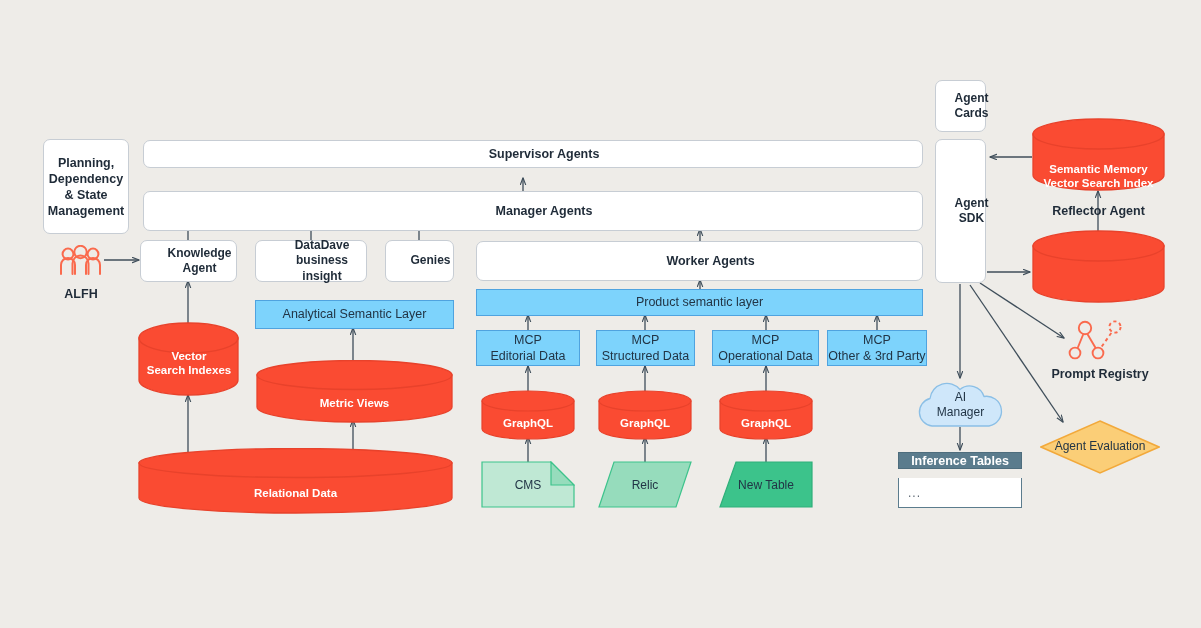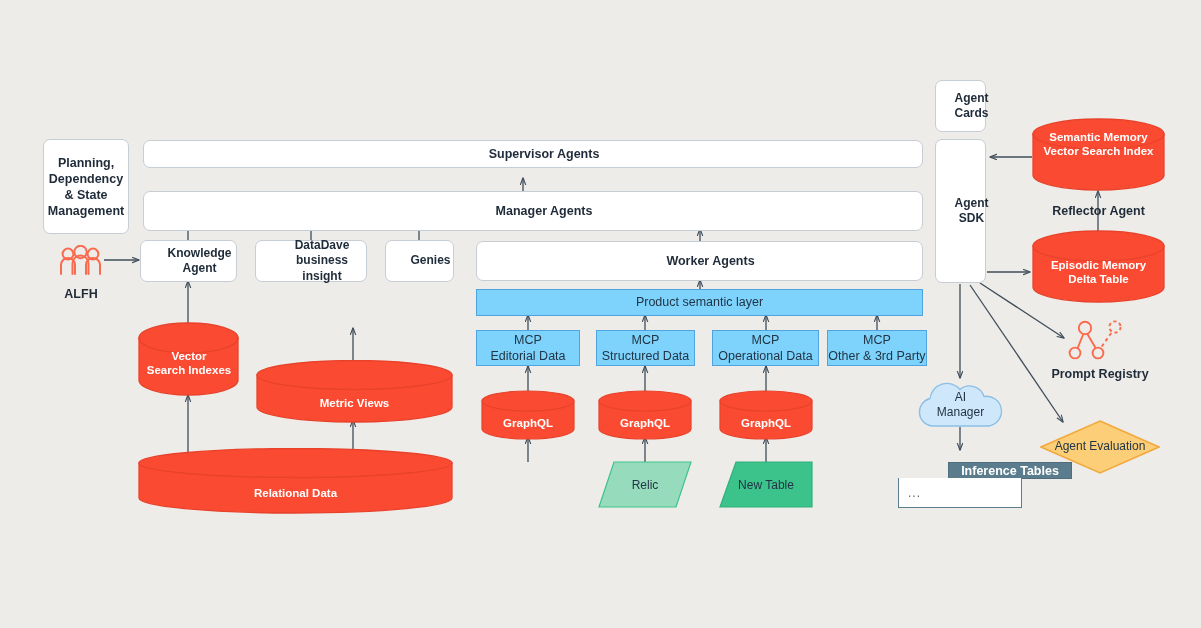--- a/index.html
+++ b/index.html
@@ -212,20 +212,23 @@
 Agent</span>
   </div>
   <div class="node wbox small" style="left:255px; top:240px; width:112px; height:42px;">
     <span style="white-space:pre-line;">DataDave
 business insight</span>
   </div>
   <div class="node wbox small" style="left:385px; top:240px; width:69px; height:42px;">
     <span>Genies</span>
   </div>
 
+  <div class="node bluebox" style="left:255px; top:300px; width:199px; height:29px;">
+    <span>Analytical Semantic Layer</span>
+  </div>
   <div class="node bluebox" style="left:476px; top:289px; width:447px; height:27px;">
     <span>Product semantic layer</span>
   </div>
 
   <div class="node bluebox" style="left:476px; top:330px; width:104px; height:36px;">
     <span style="white-space:pre-line;">MCP
 Editorial Data</span>
   </div>
   <div class="node bluebox" style="left:596px; top:330px; width:99px; height:36px;">
     <span style="white-space:pre-line;">MCP
@@ -255,20 +258,27 @@
     <div class="cyl-label" style="top:26px;">GraphQL</div>
   </div>
   <div class="cyl" style="left:719px; top:390px; width:94px; height:50px;">
     <svg width="94" height="50" viewBox="0 0 94 50">
       <path d="M1,11 L1,39 a46,10 0 0 0 92,0 L93,11 Z" fill="#FA4B32" stroke="#E8422B" stroke-width="1.2"></path>
       <ellipse cx="47" cy="11" rx="46" ry="10" fill="#FA4B32" stroke="#E8422B" stroke-width="1.2"></ellipse>
     </svg>
     <div class="cyl-label" style="top:26px;">GraphQL</div>
   </div>
 
+  <div class="cyl" style="left:481px; top:461px; width:94px; height:47px;">
+    <svg width="94" height="47" viewBox="0 0 94 47">
+      <path d="M1,1 L70,1 L93,24 L93,46 L1,46 Z" fill="#BFE8D4" stroke="#3CC38B" stroke-width="1.2"></path>
+      <path d="M70,1 L70,24 L93,24 Z" fill="#96DCBC" stroke="#3CC38B" stroke-width="1.2"></path>
+    </svg>
+    <div class="srclabel" style="top:17px;">CMS</div>
+  </div>
   <div class="cyl" style="left:598px; top:461px; width:94px; height:47px;">
     <svg width="94" height="47" viewBox="0 0 94 47">
       <path d="M16,1 L93,1 L78,46 L1,46 Z" fill="#96DCBC" stroke="#3CC38B" stroke-width="1.2"></path>
     </svg>
     <div class="srclabel" style="top:17px;">Relic</div>
   </div>
   <div class="cyl" style="left:719px; top:461px; width:94px; height:47px;">
     <svg width="94" height="47" viewBox="0 0 94 47">
       <path d="M17,1 L93,1 L93,46 L1,46 Z" fill="#3CC38B" stroke="#2FB07A" stroke-width="1.2"></path>
     </svg>
@@ -307,33 +317,31 @@
   <div class="node wbox small" style="left:935px; top:139px; width:51px; height:144px;">
     <span style="white-space:pre-line;">Agent
 SDK</span>
   </div>
 
   <div class="cyl" style="left:1032px; top:118px; width:133px; height:74px;">
     <svg width="133" height="74" viewBox="0 0 133 74">
       <path d="M1,16 L1,57 a65.5,15 0 0 0 131,0 L132,16 Z" fill="#FA4B32" stroke="#E8422B" stroke-width="1.3"></path>
       <ellipse cx="66.5" cy="16" rx="65.5" ry="15" fill="#FA4B32" stroke="#E8422B" stroke-width="1.3"></ellipse>
     </svg>
-    <div class="cyl-label" style="top:12px; white-space:pre-line;">Semantic Memory
+    <div class="cyl-label" style="top:44px; white-space:pre-line;">Semantic Memory
 Vector Search Index</div>
   </div>
 
   <div class="caption" style="left:1032px; top:204px; width:133px;">Reflector Agent</div>
 
   <div class="cyl" style="left:1032px; top:230px; width:133px; height:74px;">
     <svg width="133" height="74" viewBox="0 0 133 74">
       <path d="M1,16 L1,57 a65.5,15 0 0 0 131,0 L132,16 Z" fill="#FA4B32" stroke="#E8422B" stroke-width="1.3"></path>
       <ellipse cx="66.5" cy="16" rx="65.5" ry="15" fill="#FA4B32" stroke="#E8422B" stroke-width="1.3"></ellipse>
     </svg>
-    <div class="cyl-label" style="top:28px; white-space:pre-line;">Episodic Memory
-Delta Table</div>
   </div>
 
   <div class="cyl" style="left:1068px; top:318px; width:62px; height:46px;">
     <svg width="62" height="46" viewBox="0 0 62 46">
       <g stroke="#FA6A4D" stroke-width="1.9" fill="none">
         <line x1="17" y1="12" x2="8" y2="34"></line>
         <line x1="17" y1="12" x2="30" y2="34"></line>
         <line x1="30" y1="34" x2="46" y2="11" stroke-dasharray="3.4,3.2"></line>
         <circle cx="17" cy="10" r="6.2" fill="#EEECE8"></circle>
         <circle cx="7" cy="35" r="5.4" fill="#EEECE8"></circle>
@@ -345,21 +353,21 @@
   <div class="caption" style="left:1030px; top:367px; width:140px;">Prompt Registry</div>
 
   <div class="cyl" style="left:908px; top:377px; width:105px; height:52px;">
     <svg width="105" height="52" viewBox="0 0 105 52">
       <path d="M24,49 a14,14 0 0 1 -2,-27.5 a17,17 0 0 1 30,-9 a15,15 0 0 1 24,7 a14,14 0 0 1 5,29.5 Z" fill="#CFE7FA" stroke="#8BBFE6" stroke-width="1.3" stroke-linejoin="round"></path>
     </svg>
     <div class="srclabel" style="top:13px; white-space:pre-line; line-height:1.25;">AI
 Manager</div>
   </div>
 
-  <div class="inf-head" style="left:948px; top:452px; width:124px; height:17px;margin-top:10px;">
+  <div class="inf-head" style="left:898px; top:452px; width:124px; height:17px;">
     <span>Inference Tables</span>
   </div>
   <div class="inf-body" style="left:898px; top:478px; width:124px; height:30px;">
     <span>...</span>
   </div>
 
   <div class="cyl" style="left:1040px; top:420px; width:120px; height:54px;">
     <svg width="120" height="54" viewBox="0 0 120 54">
       <path d="M60,1 L119,27 L60,53 L1,27 Z" fill="#FBCE77" stroke="#F2A93B" stroke-width="1.5"></path>
     </svg>

